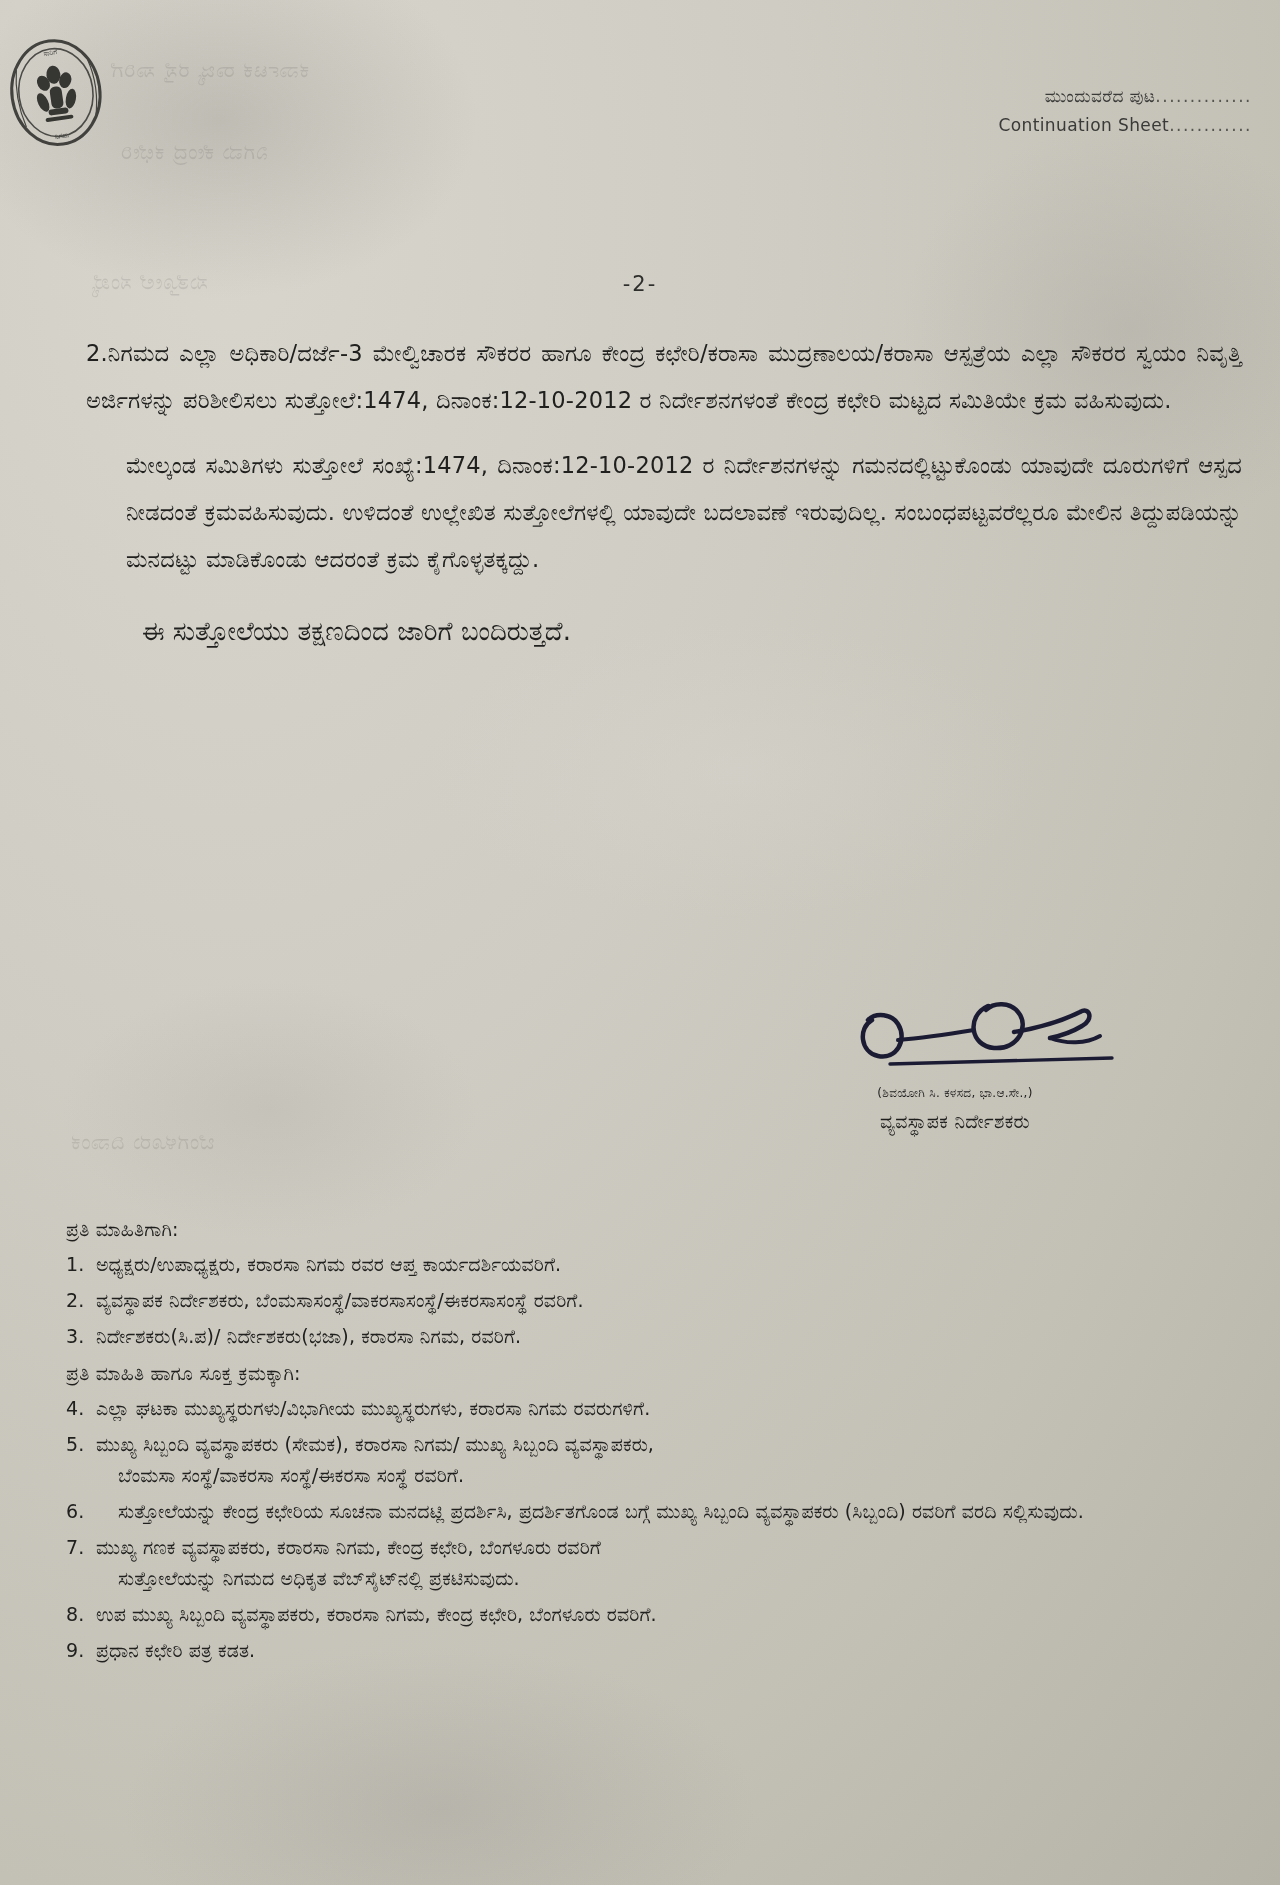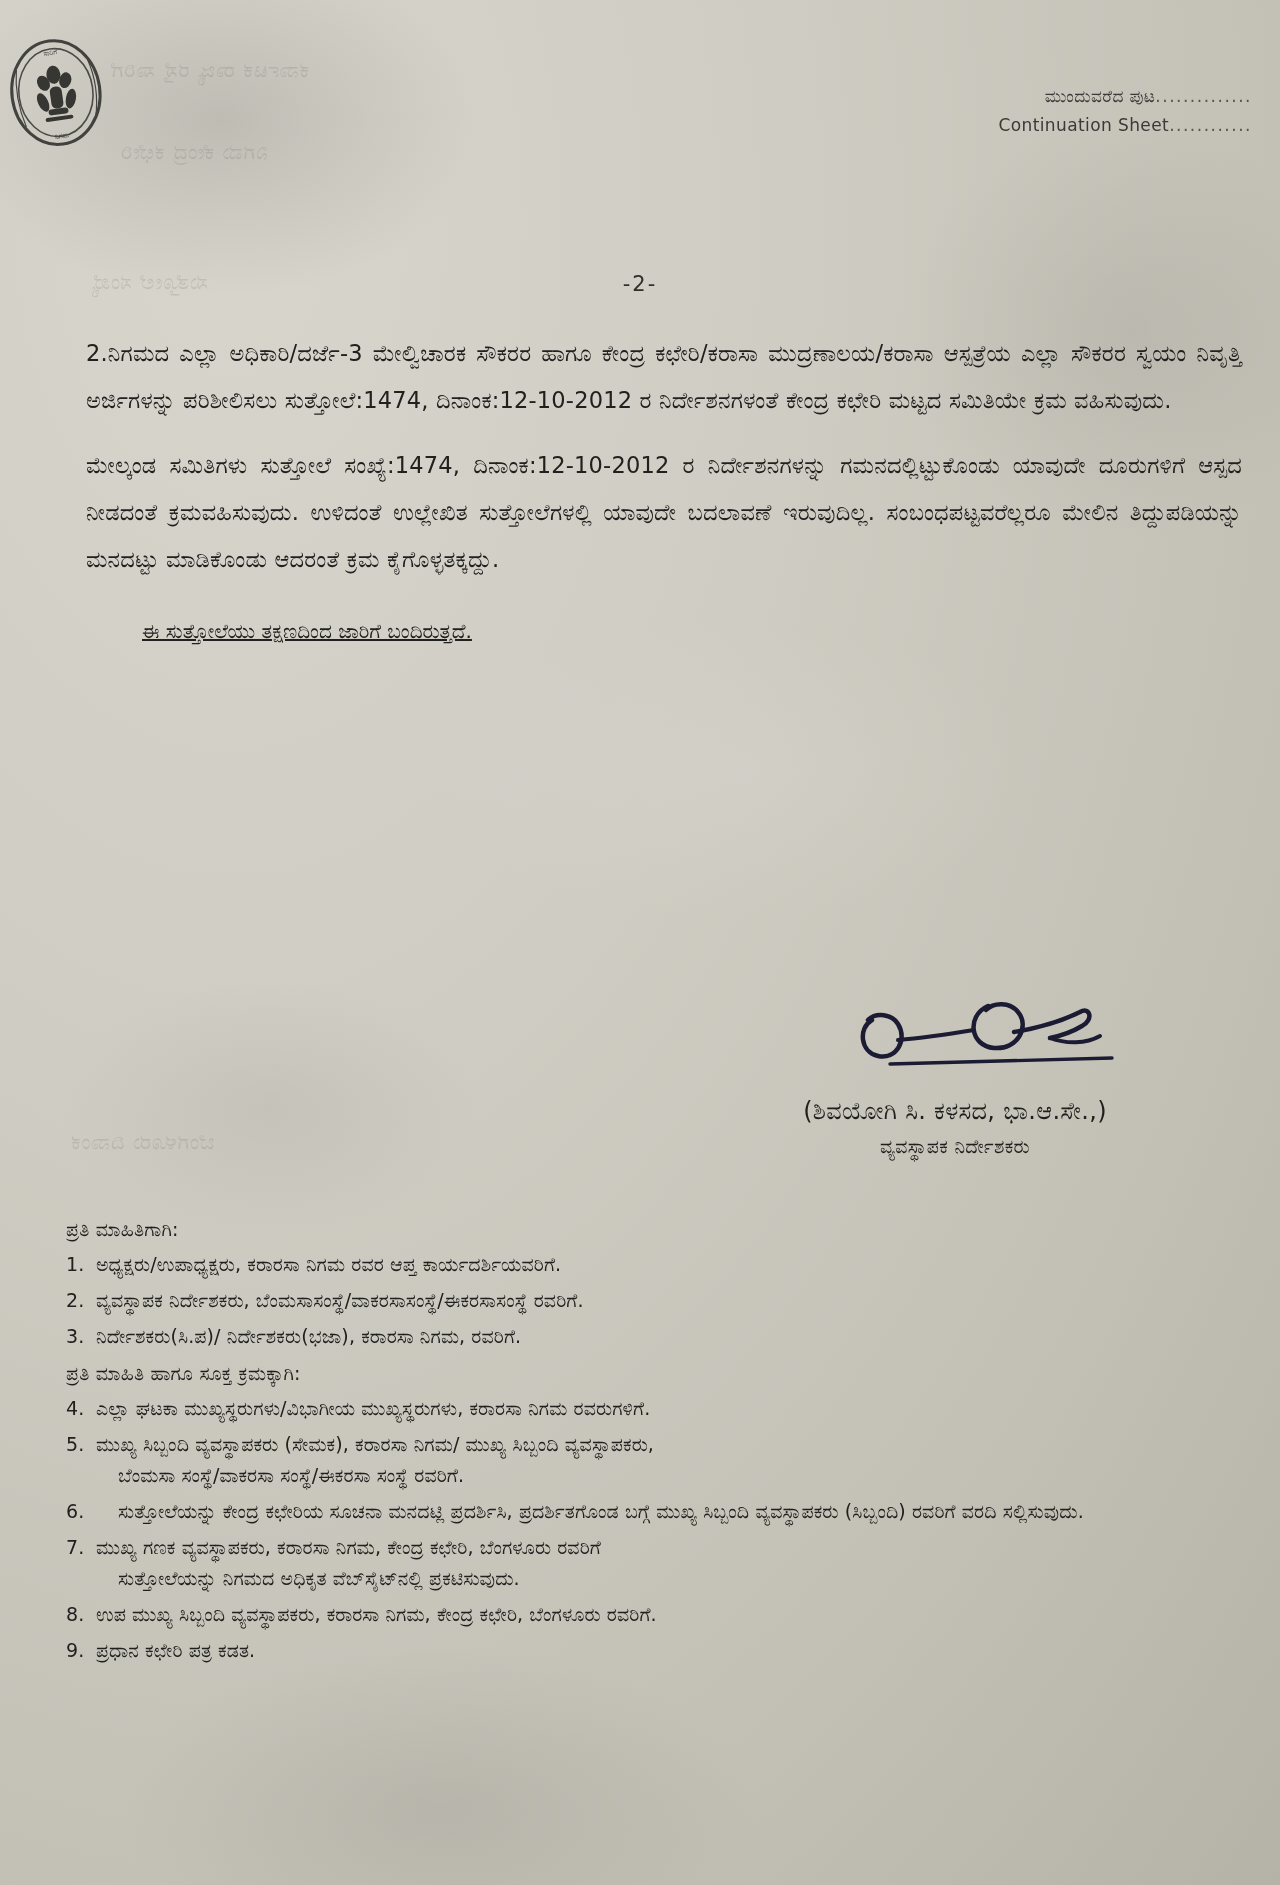--- a/index.html
+++ b/index.html
@@ -86,49 +86,48 @@
   }
   .para {
     color: #20201e;
     font-size: 22.5px;
     line-height: 47px;
     letter-spacing: .2px;
     margin: 0 0 8px 0;
     text-align: justify;
     text-justify: inter-word;
   }
-  .para.p2 { margin-top: 18px; }
+  .para.p2 { margin-top: 18px; margin-left: 40px; }
   .closing {
     color: #20201e;
-    font-size: 20px;
+    font-size: 26px;
     line-height: 44px;
     margin-top: 26px;
     padding-left: 56px;
-    text-decoration: underline;
   }
 
   
   .sig-area {
     position: absolute;
     right: 90px;
     top: 1000px;
     width: 470px;
     text-align: center;
   }
   .sig-scribble {
     height: 78px;
     position: relative;
     margin-bottom: 2px;
   }
   .sig-scribble svg { position: absolute; right: 36px; top: -14px; }
   .sig-name {
-    font-size: 24px;
+    font-size: 12px;
     color: #1f1f1d;
     letter-spacing: .3px;
-    margin-top: 19px;
+    margin-top: 8px;
   }
   .sig-title {
     font-size: 19px;
     color: #1f1f1d;
     margin-top: 10px;
     letter-spacing: .3px;
   }
 
   
   .dist {

